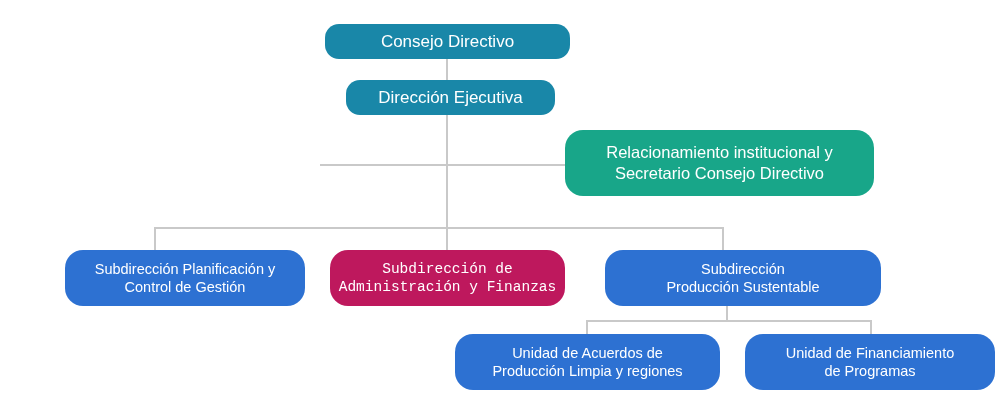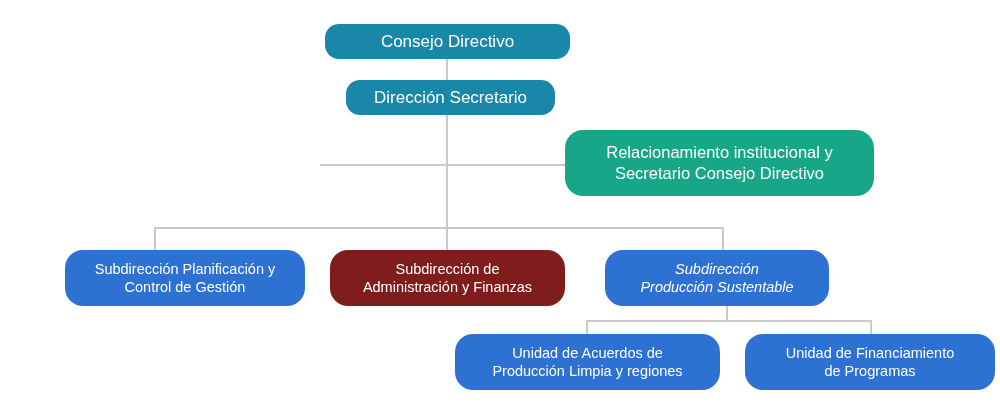--- a/index.html
+++ b/index.html
@@ -31,21 +31,21 @@
     position: absolute;
     background: #c9c9c9;
   }
   
   .n-consejo        { left: 325px; top: 24px;  width: 245px; height: 35px; border-radius: 14px; font-size: 17px; }
   .n-direccion      { left: 346px; top: 80px;  width: 209px; height: 35px; border-radius: 14px; font-size: 17px; }
   .n-comunicaciones { left: 45px;  top: 142px; width: 275px; height: 46px; border-radius: 16px; font-size: 17px; }
   .n-relacionamiento{ left: 565px; top: 130px; width: 309px; height: 66px; border-radius: 18px; font-size: 16.5px; }
   .n-planificacion  { left: 65px;  top: 250px; width: 240px; height: 56px; border-radius: 18px; font-size: 14.5px; }
   .n-administracion { left: 330px; top: 250px; width: 235px; height: 56px; border-radius: 18px; font-size: 14.5px; }
-  .n-produccion     { left: 605px; top: 250px; width: 224px; height: 56px; border-radius: 18px; font-size: 14.5px; font-style: italic; }
+  .n-produccion     { left: 605px; top: 250px; width: 276px; height: 56px; border-radius: 18px; font-size: 14.5px; }
   .n-acuerdos       { left: 455px; top: 334px; width: 265px; height: 56px; border-radius: 18px; font-size: 14.5px; }
   .n-financiamiento { left: 745px; top: 334px; width: 250px; height: 56px; border-radius: 18px; font-size: 14.5px; }
   
   .c-v1 { left: 446px; top: 59px;  width: 2px;   height: 21px; }
   .c-v2 { left: 446px; top: 115px; width: 2px;   height: 135px; }
   .c-h1 { left: 320px; top: 164px; width: 245px; height: 2px; }
   .c-h2 { left: 154px; top: 227px; width: 570px; height: 2px; }
   .c-v3 { left: 154px; top: 227px; width: 2px;   height: 23px; }
   .c-v4 { left: 722px; top: 227px; width: 2px;   height: 23px; }
   .c-v5 { left: 726px; top: 306px; width: 2px;   height: 15px; }
@@ -64,30 +64,30 @@
   <div class="connector c-h2" style="background: rgb(201, 201, 201);"></div>
   <div class="connector c-v3" style="background: rgb(201, 201, 201);"></div>
   <div class="connector c-v4" style="background: rgb(201, 201, 201);"></div>
   <div class="connector c-v5" style="background: rgb(201, 201, 201);"></div>
   <div class="connector c-h3" style="background: rgb(201, 201, 201);"></div>
   <div class="connector c-v6" style="background: rgb(201, 201, 201);"></div>
   <div class="connector c-v7" style="background: rgb(201, 201, 201);"></div>
 
   <div class="node n-consejo" style="background: rgb(25, 135, 168);">Consejo Directivo</div>
 
-  <div class="node n-direccion" style="background: rgb(25, 135, 168);">Dirección Secretario</div>
+  <div class="node n-direccion" style="background: rgb(25, 135, 168);">Dirección Ejecutiva</div>
 
 
   <div class="node n-relacionamiento" style="background: rgb(24, 166, 137);">Relacionamiento institucional y
 Secretario Consejo Directivo</div>
 
   <div class="node n-planificacion" style="background: rgb(45, 113, 210);">Subdirección Planificación y
 Control de Gestión</div>
 
-  <div class="node n-administracion" style="background: #7f1d1d;">Subdirección de
+  <div class="node n-administracion" style="background: #be185d; font-family: Liberation Mono, monospace;">Subdirección de
 Administración y Finanzas</div>
 
   <div class="node n-produccion" style="background: rgb(45, 113, 210);">Subdirección
 Producción Sustentable</div>
 
   <div class="node n-acuerdos" style="background: rgb(45, 113, 210);">Unidad de Acuerdos de
 Producción Limpia y regiones</div>
 
   <div class="node n-financiamiento" style="background: rgb(45, 113, 210);">Unidad de Financiamiento
 de Programas</div>

